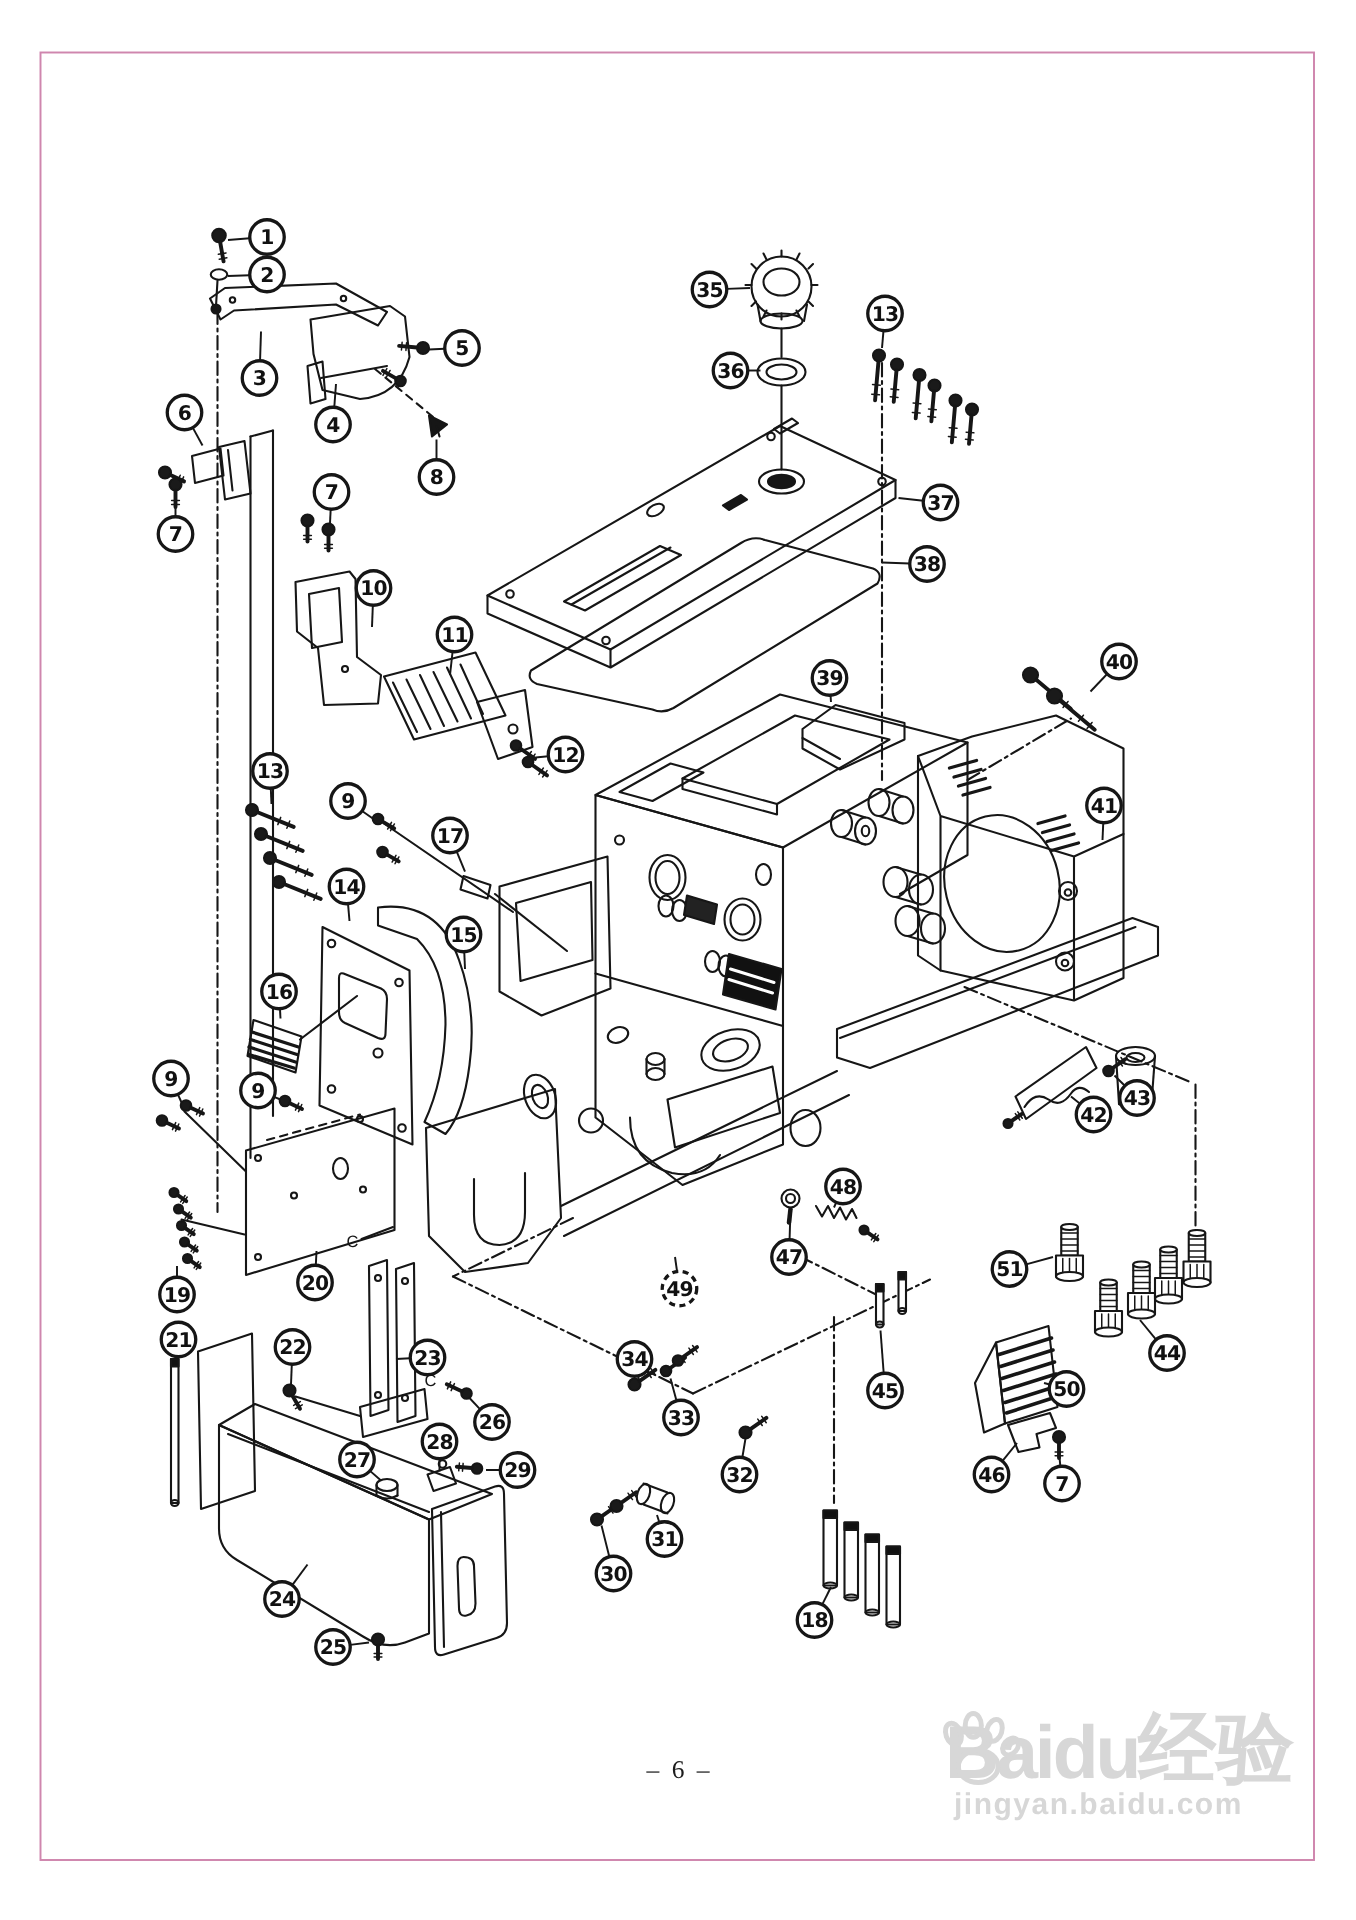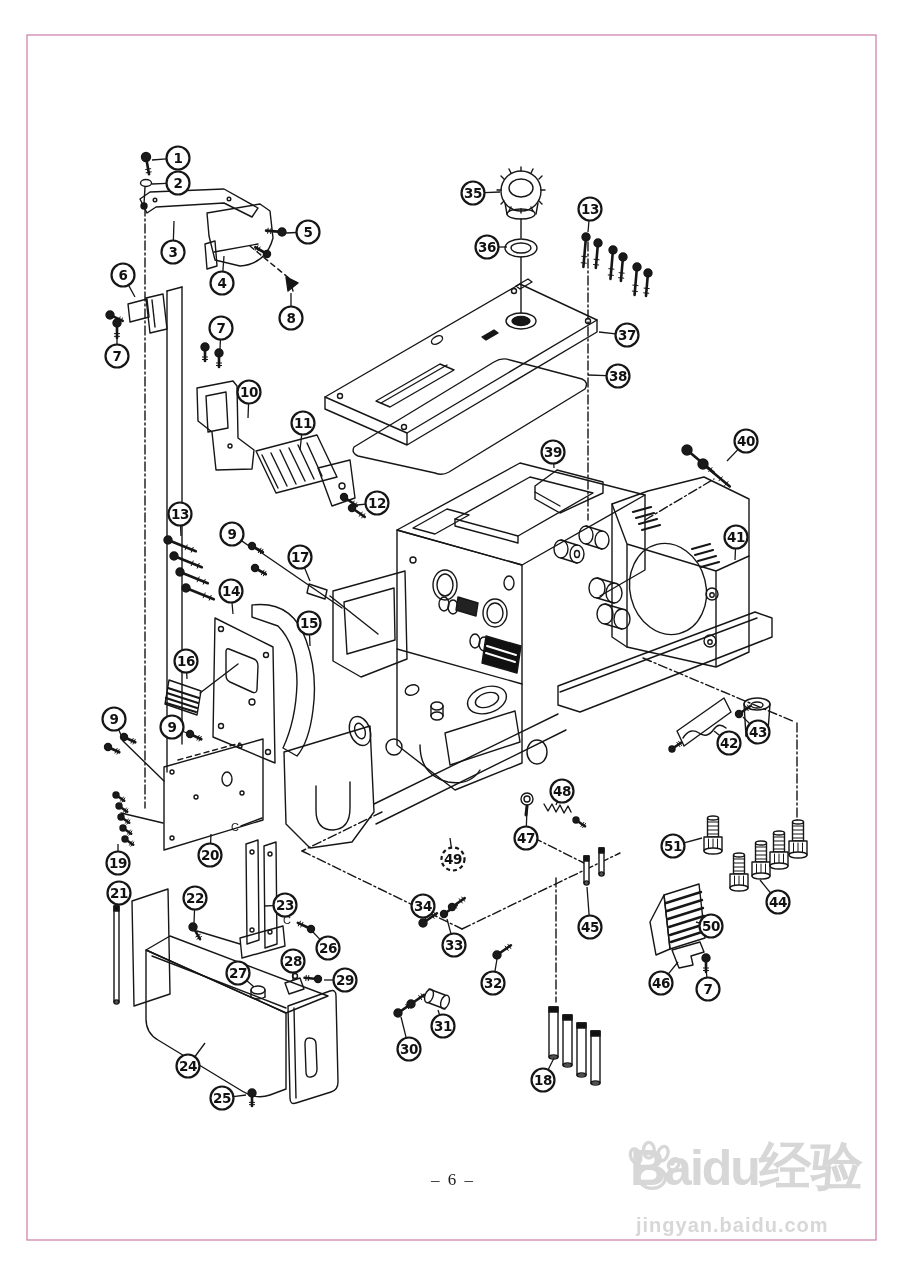--- a/index.html
+++ b/index.html
@@ -7,21 +7,21 @@
         font-family:"Liberation Sans",sans-serif;}
   svg{position:absolute;left:0;top:0;}
   .page-number{position:absolute;left:408px;top:1170px;width:90px;text-align:center;
         font-family:"Liberation Serif",serif;font-size:17px;color:#1c1c1c;letter-spacing:2px;}
   .watermark{position:absolute;left:630px;top:1140px;width:250px;color:#d7d7d7;
         user-select:none;line-height:1;}
   .wm-row{display:flex;align-items:flex-end;}
   .wm-brand{font-size:50px;font-weight:bold;letter-spacing:-2px;}
   .wm-paw{width:58px;height:52px;margin:0 -4px -2px -6px;}
   .wm-cn{font-size:52px;font-weight:bold;margin-bottom:1px;}
-  .wm-url{font-size:20px;font-weight:bold;letter-spacing:1px;margin-top:22px;padding-left:6px;}
+  .wm-url{font-size:20px;font-weight:bold;letter-spacing:1px;margin-top:0;padding-left:6px;}
 </style>
 </head>
 <body>
 
 <div class="page">
 
   <svg width="904" height="1280" viewBox="0 0 904 1280">
       <rect x="27" y="35" width="849" height="1205" fill="none" stroke="#cf86ae" stroke-width="1.3"></rect>
       <g stroke="#161616" stroke-width="1.4" fill="none" stroke-linecap="round" stroke-linejoin="round">
         <line x1="145" y1="207" x2="145" y2="808" stroke-dasharray="9 3 2 3"></line>

